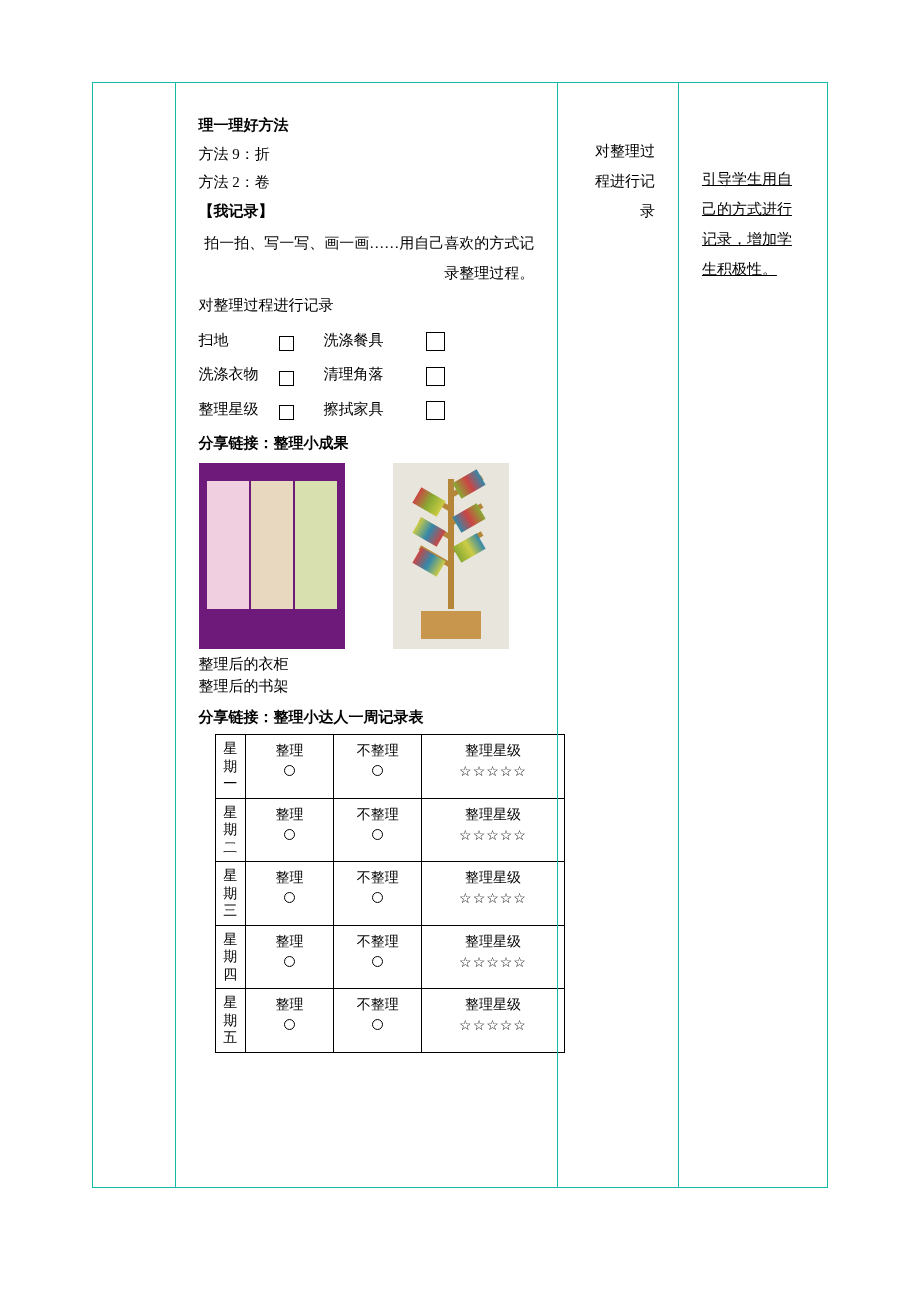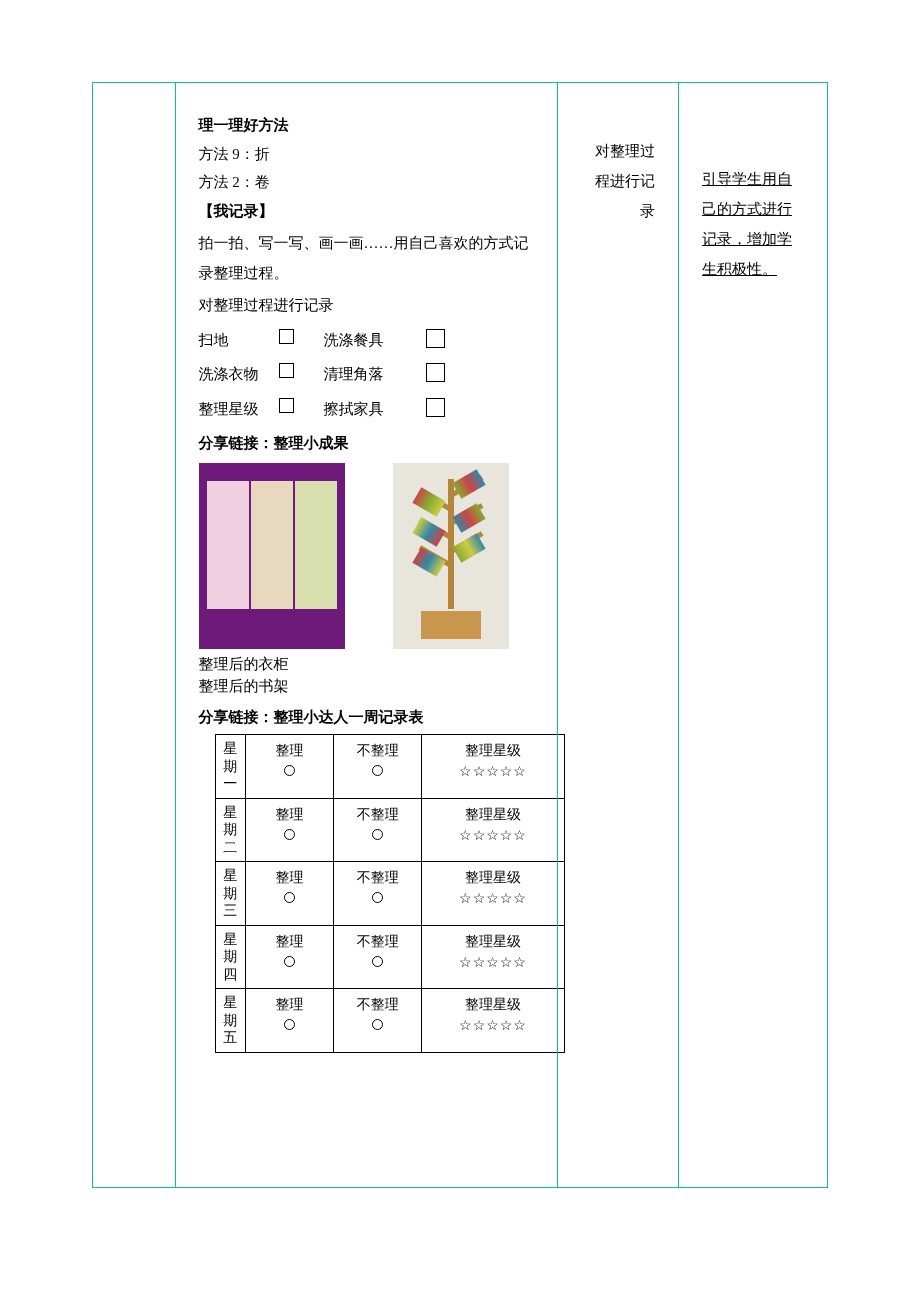--- a/index.html
+++ b/index.html
@@ -33,21 +33,21 @@
   .col2 { width: 380px; }
   .col3 { width: 120px; }
   .col4 { width: 148px; }
   .cell-pad {
     padding: 10px 8px 10px 8px;
   }
   .line { margin: 6px 0; }
   .bold { font-weight: bold; font-family: "SimHei", "黑体", sans-serif; }
   .checkbox-row {
     display: flex;
-    align-items: flex-start;
+    align-items: flex-end;
     margin: 12px 0;
     gap: 8px;
   }
   .cb-label {
     width: 72px;
   }
   .cb-box-sm {
     display: inline-block;
     width: 13px;
     height: 13px;
@@ -184,21 +184,21 @@
     <tbody>
         <tr>
       <td></td>
 
       <td>
         <div class="cell-pad">
           <div class="line bold">理一理好方法</div>
           <div class="line">方法 9：折</div>
           <div class="line">方法 2：卷</div>
           <div class="line bold">【我记录】</div>
-          <div class="line" style="line-height:2;">拍一拍、写一写、画一画……用自己喜欢的方式记录整理过程。</div>
+          <div class="line" style="line-height:2;text-align:right;">拍一拍、写一写、画一画……用自己喜欢的方式记录整理过程。</div>
           <div class="line">对整理过程进行记录</div>
 
           <div class="checkbox-row">
             <span class="cb-label">扫地</span>
             <span class="cb-box-sm"></span>
             <span class="cb-label2">洗涤餐具</span>
             <span class="cb-box-lg"></span>
           </div>
           <div class="checkbox-row">
             <span class="cb-label">洗涤衣物</span>

